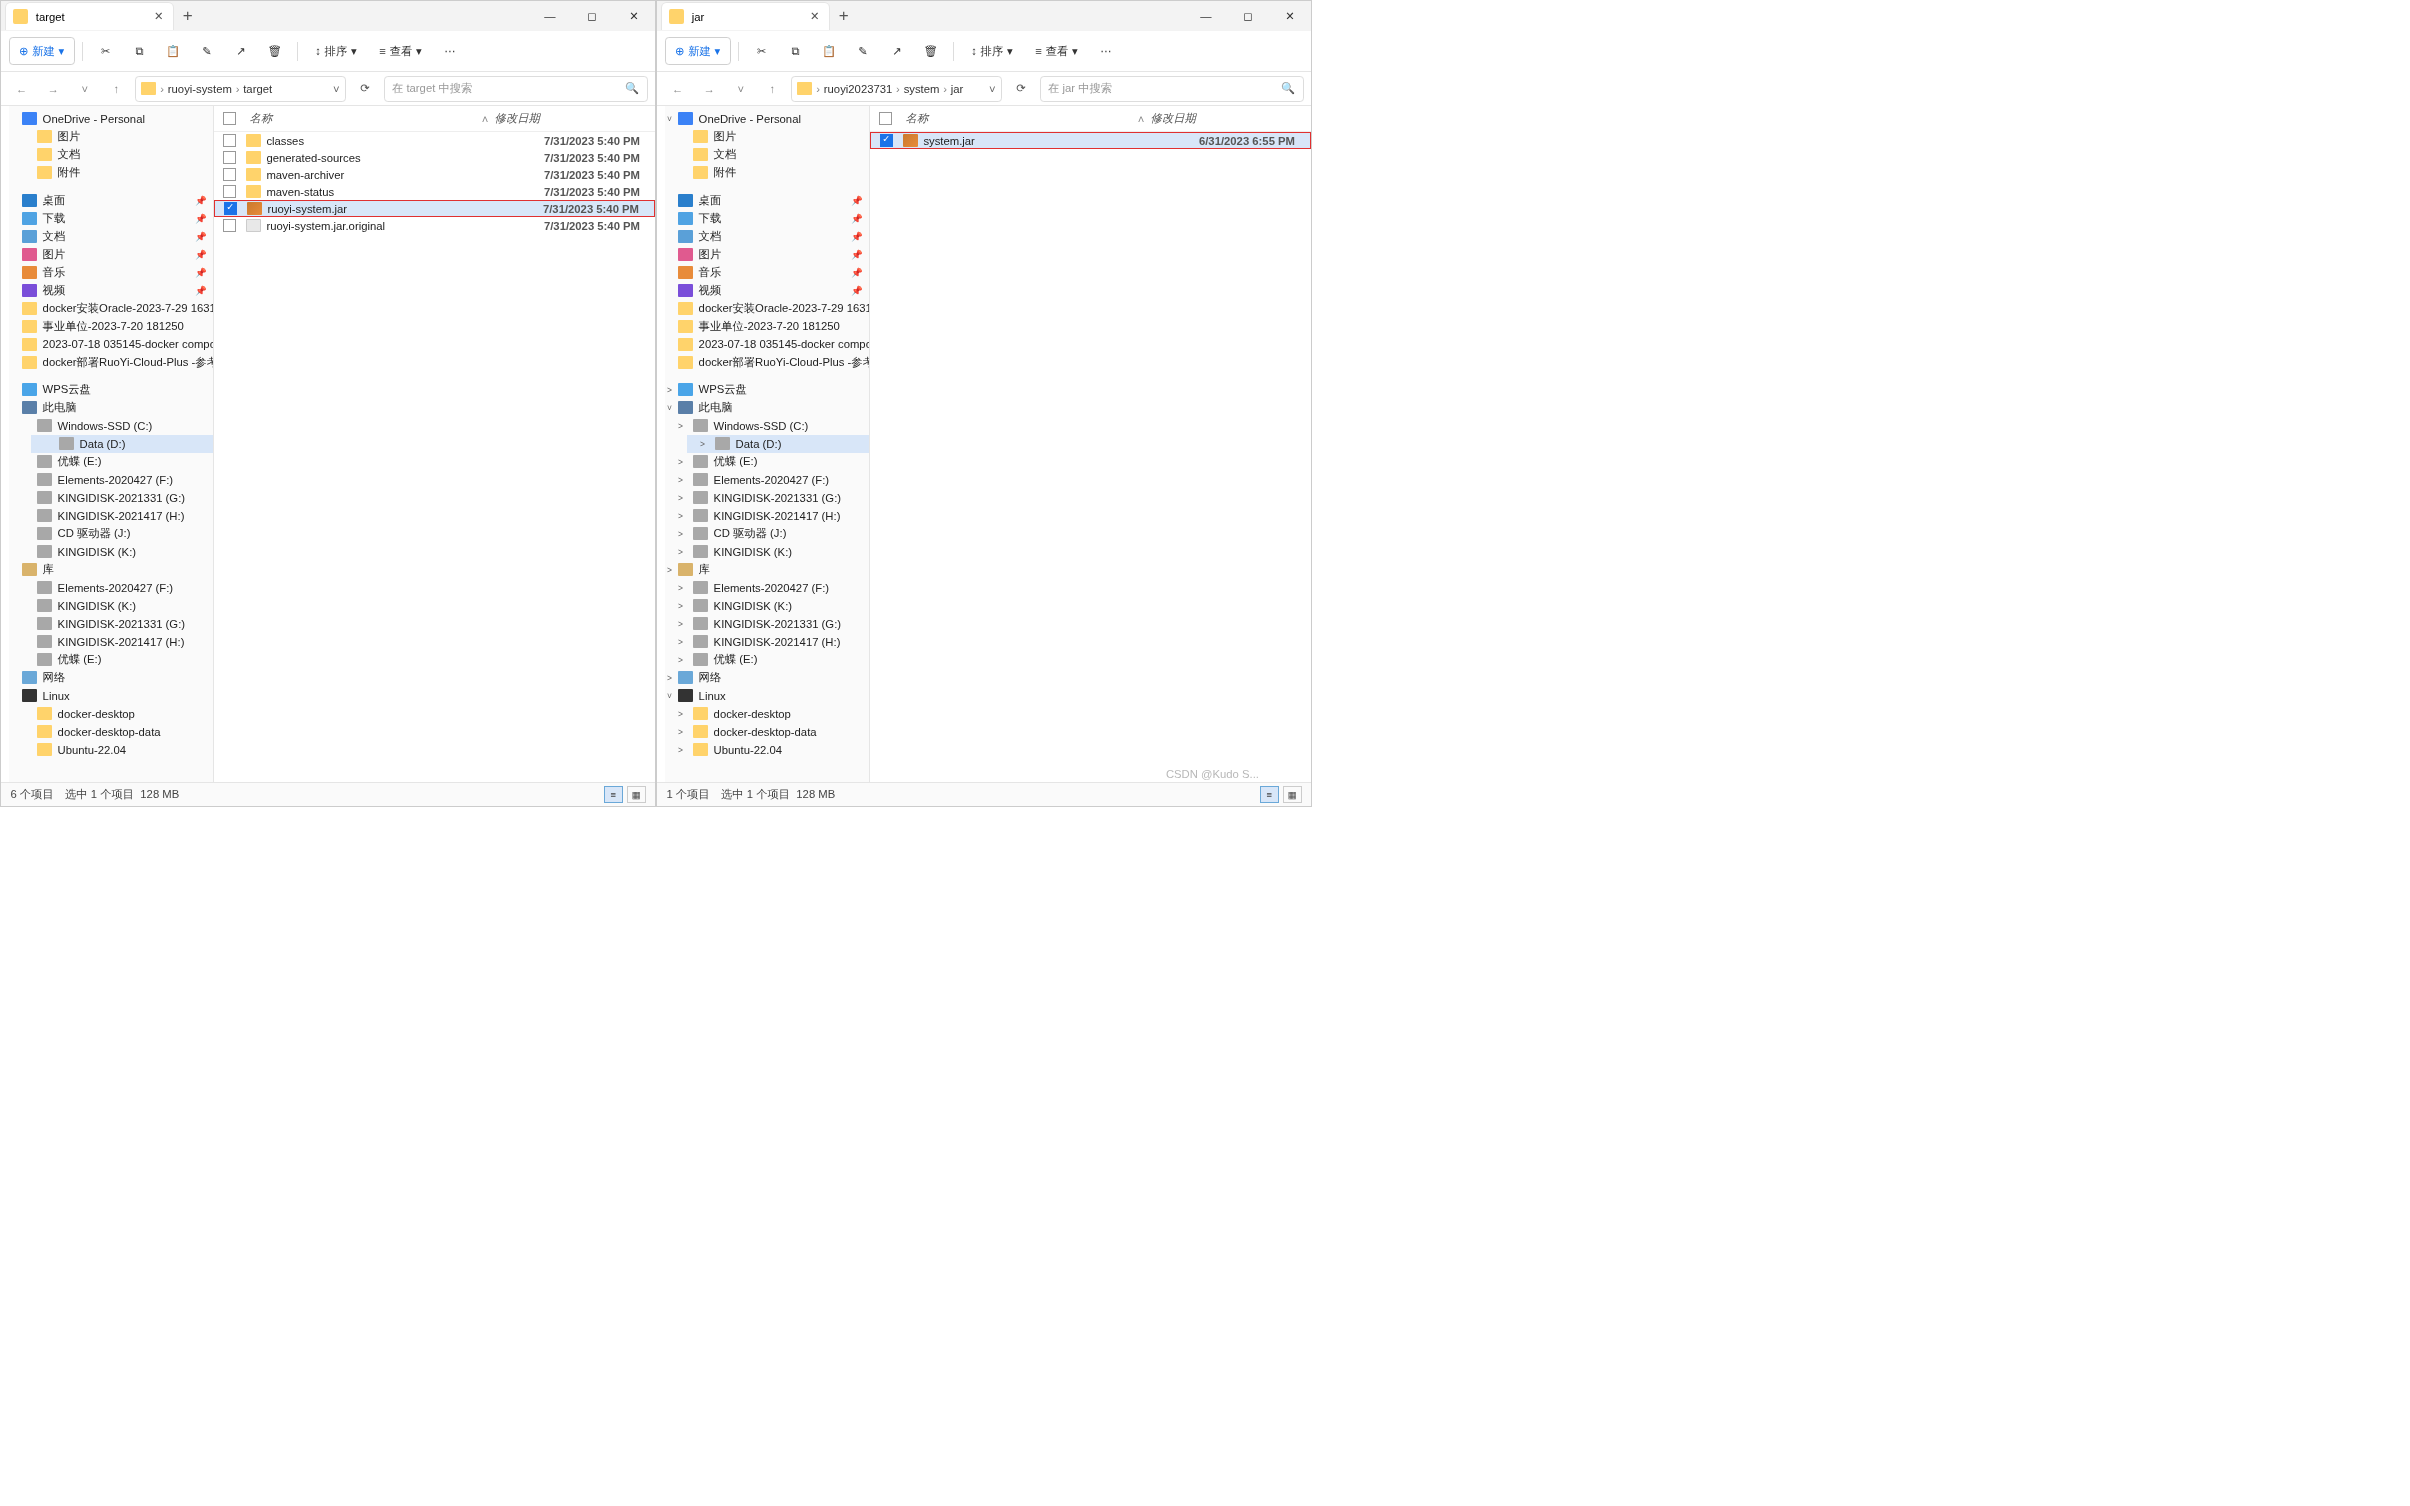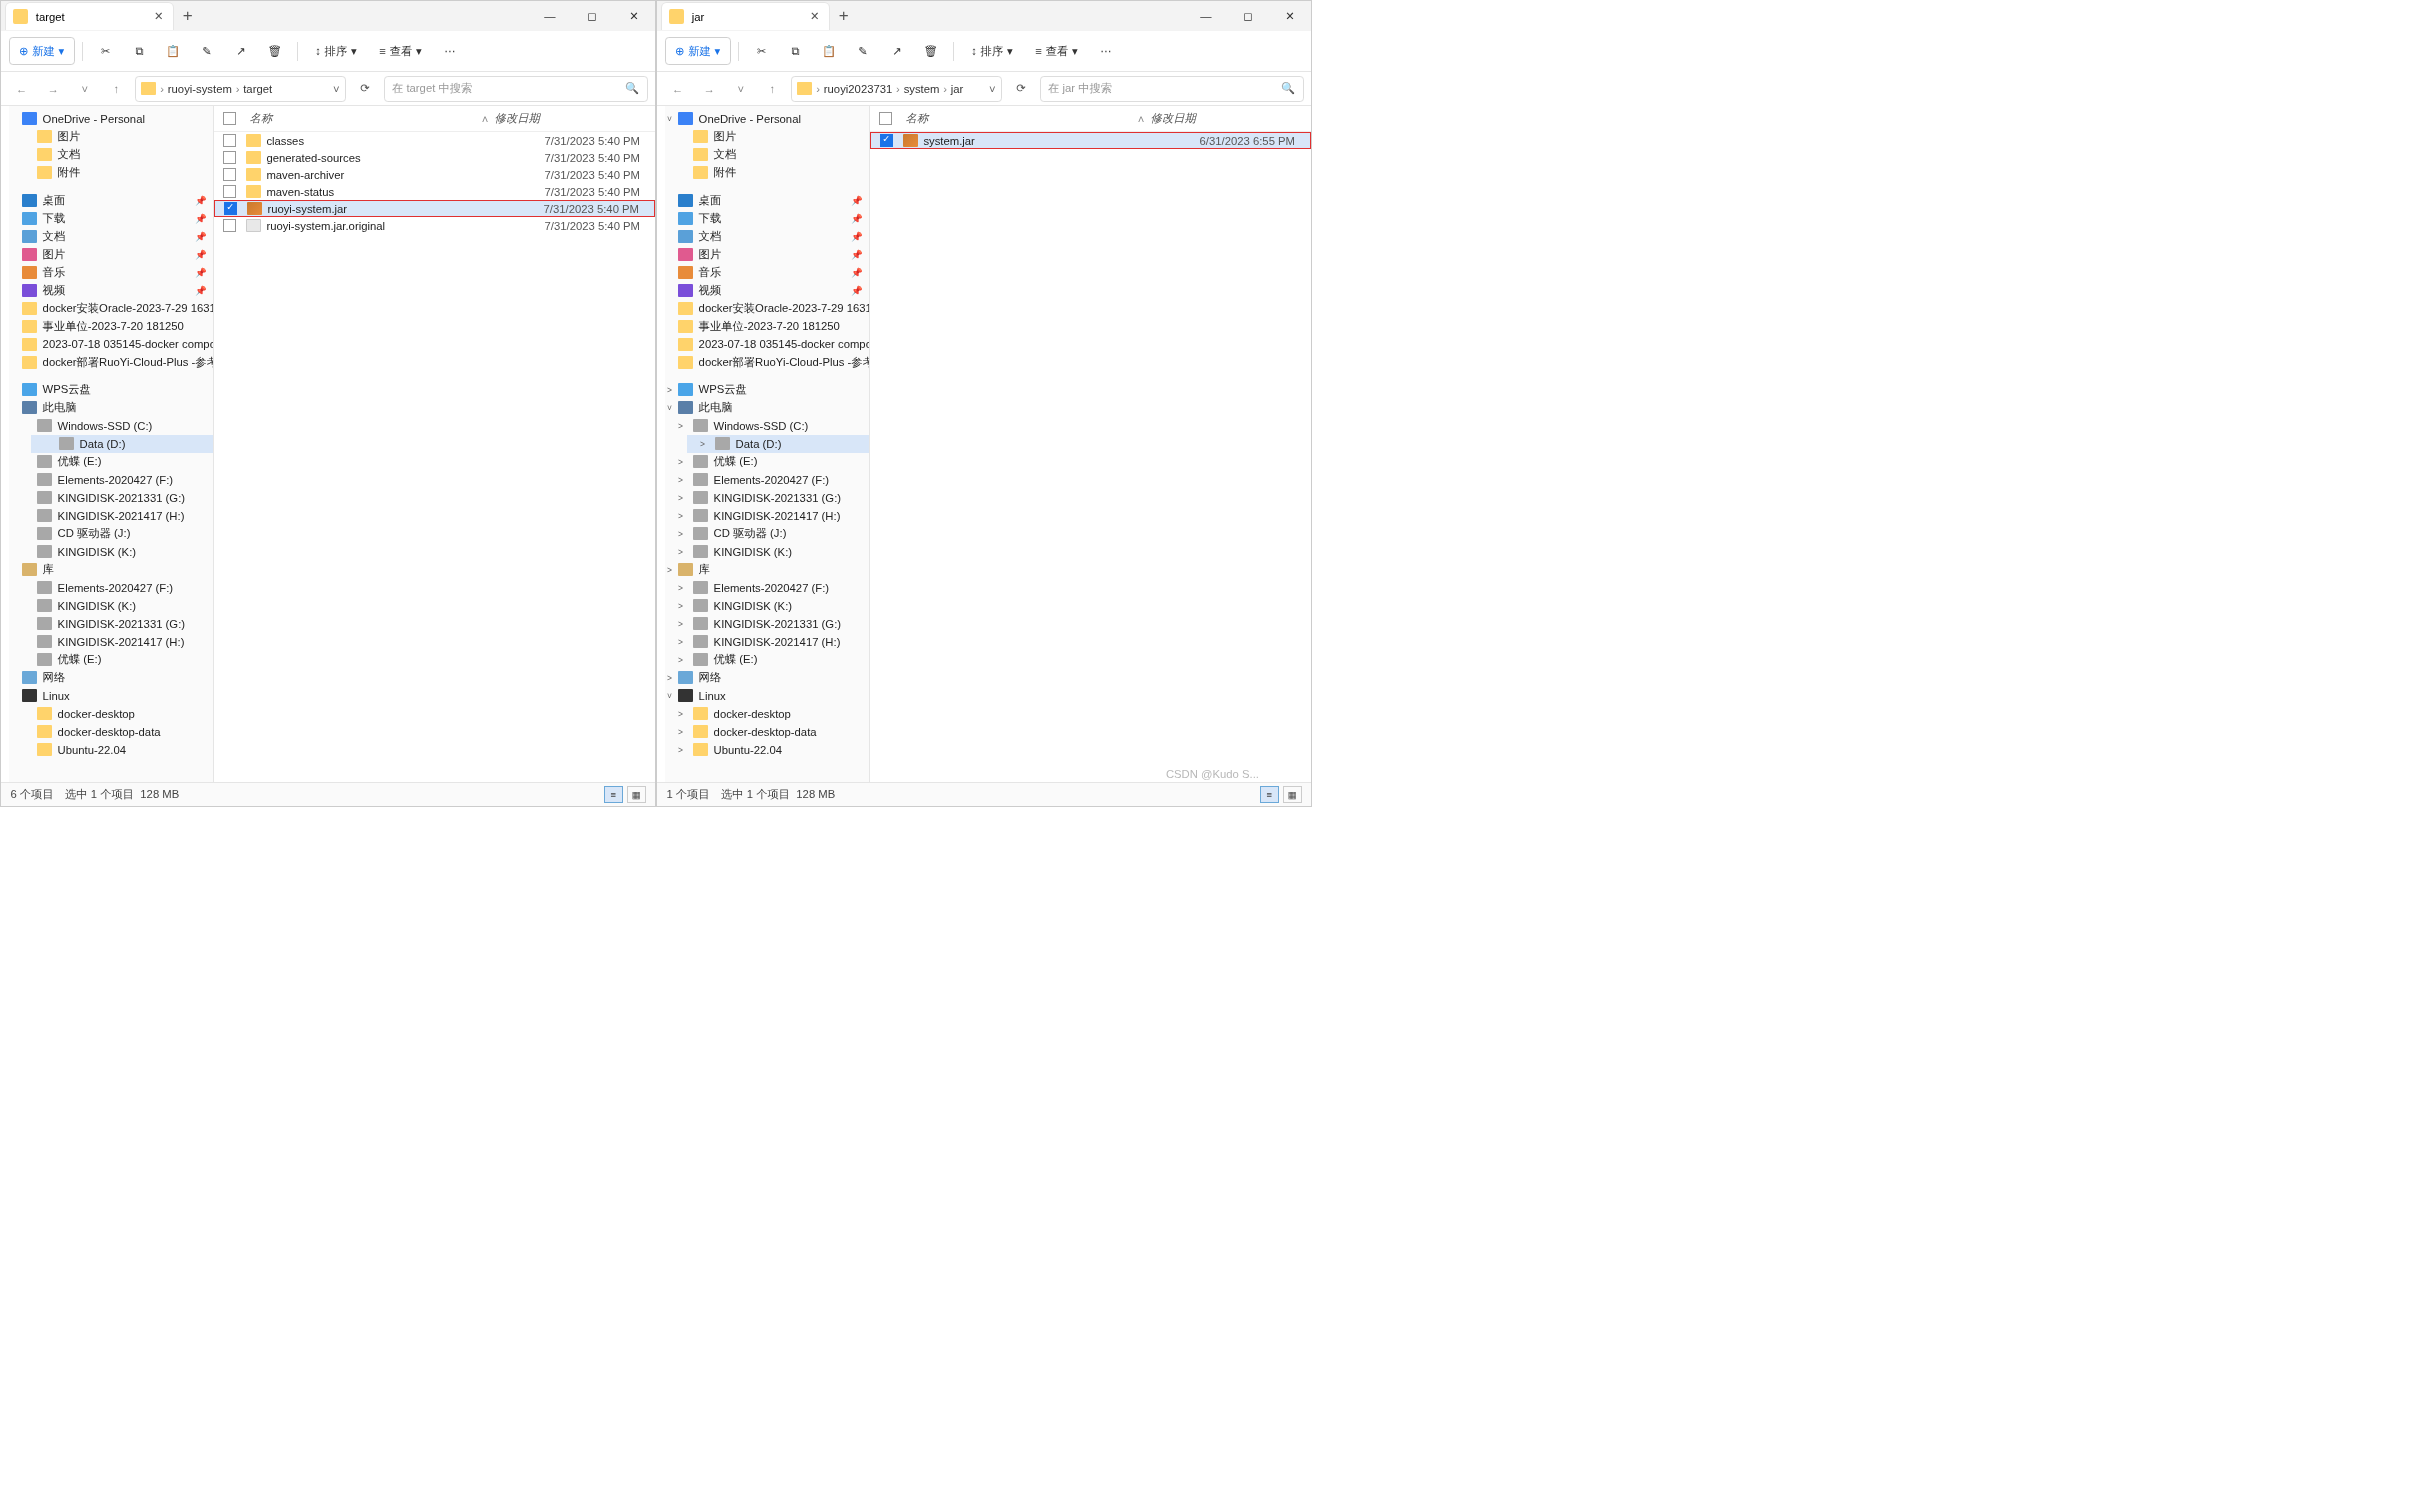--- a/index.html
+++ b/index.html
@@ -60,21 +60,21 @@
 .coldate { width: 151px; }
 .sorticon { width: 19px; text-align: center; color: #888; }
 .flist { flex: 1; overflow: auto; }
 .frow { display: flex; align-items: center; height: 17px; padding: 0 9.4px; font-size: 11.3px; }
 .frow.sel { background: #d8e6f8; }
 .frow .chk { width: 13px; height: 13px; border: 0.9px solid #999; margin-right: 9.4px; }
 .frow .chk.on { background: #1a73e8; border-color: #1a73e8; position: relative; }
 .frow .chk.on:after { content: "✓"; color: #fff; font-size: 9.4px; position: absolute; top: -1.9px; left: 0.9px; }
 .frow .ficon { width: 15px; height: 13px; margin-right: 5.6px; border-radius: 0.9px; }
 .frow .fname { flex: 1; color: #222; }
-.frow .fdate { width: 151px; color: #555; text-align: right; padding-right: 5.6px; }
+.frow .fdate { width: 151px; color: #555; text-align: right; padding-right: 5.6px; font-weight: bold; }
 .ic-jar { background: linear-gradient(135deg,#c9792e,#e88b3a); }
 .ic-file { background: #e8e8e8; border: 0.9px solid #ccc; }
 .redbox { border: 1.9px solid #e03030; }
 .statusbar { height: 24.5px; display: flex; align-items: center; padding: 0 9.4px; border-top: 0.9px solid #e5e5e5; font-size: 11.3px; color: #444; gap: 11.3px; background: #fafafa; }
 .statusbar .viewicons { margin-left: auto; display: flex; gap: 3.8px; }
 .viewbtn { width: 19px; height: 17px; border: 0.9px solid #ccc; display: flex; align-items: center; justify-content: center; font-size: 9.4px; }
 .viewbtn.act { background: #d8e6f8; border-color: #6aa8d8; }
 .watermark { position: absolute; bottom: 26px; right: 52px; color: #b8b8b8; font-size: 11.3px; }
 </style>
 </head>

